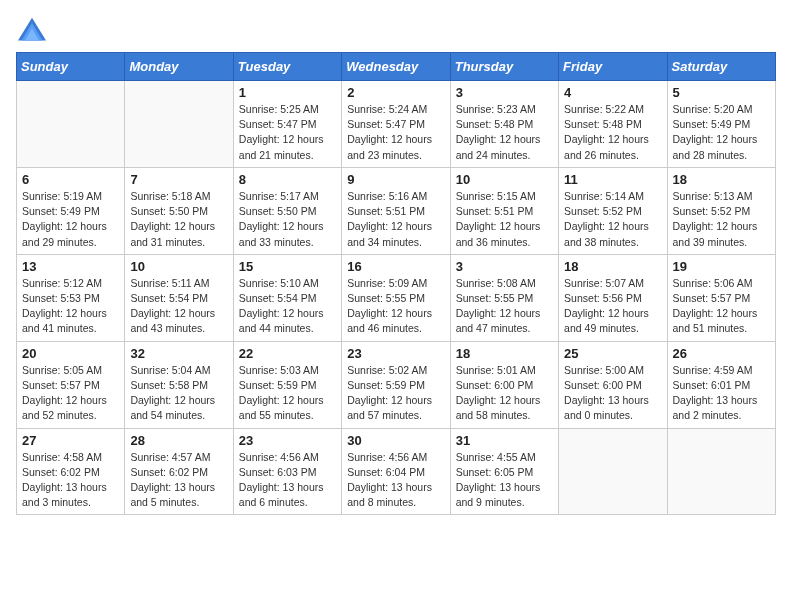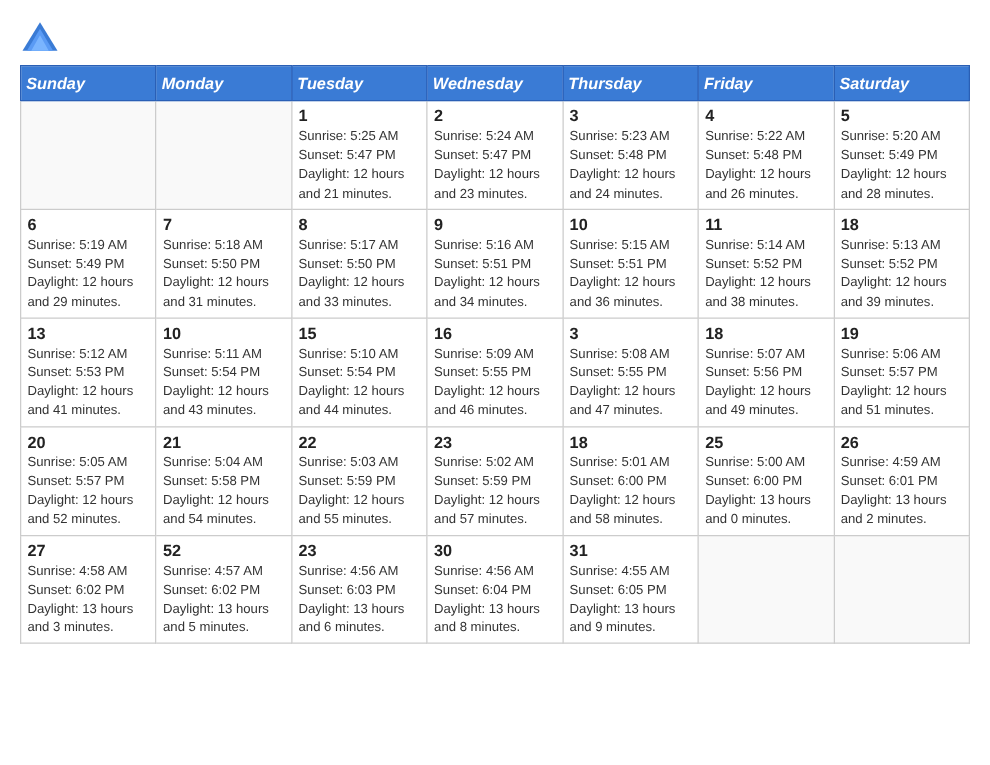--- a/index.html
+++ b/index.html
@@ -210,21 +210,21 @@
           <div class="day-num">19</div>
           <div class="day-info">Sunrise: 5:06 AM<br>Sunset: 5:57 PM<br>Daylight: 12 hours and 51 minutes.</div>
         </td>
       </tr>
       <tr>
         <td>
           <div class="day-num">20</div>
           <div class="day-info">Sunrise: 5:05 AM<br>Sunset: 5:57 PM<br>Daylight: 12 hours and 52 minutes.</div>
         </td>
         <td>
-          <div class="day-num">21</div>
+          <div class="day-num">32</div>
           <div class="day-info">Sunrise: 5:04 AM<br>Sunset: 5:58 PM<br>Daylight: 12 hours and 54 minutes.</div>
         </td>
         <td>
           <div class="day-num">22</div>
           <div class="day-info">Sunrise: 5:03 AM<br>Sunset: 5:59 PM<br>Daylight: 12 hours and 55 minutes.</div>
         </td>
         <td>
           <div class="day-num">23</div>
           <div class="day-info">Sunrise: 5:02 AM<br>Sunset: 5:59 PM<br>Daylight: 12 hours and 57 minutes.</div>
         </td>
@@ -240,21 +240,21 @@
           <div class="day-num">26</div>
           <div class="day-info">Sunrise: 4:59 AM<br>Sunset: 6:01 PM<br>Daylight: 13 hours and 2 minutes.</div>
         </td>
       </tr>
       <tr>
         <td>
           <div class="day-num">27</div>
           <div class="day-info">Sunrise: 4:58 AM<br>Sunset: 6:02 PM<br>Daylight: 13 hours and 3 minutes.</div>
         </td>
         <td>
-          <div class="day-num">52</div>
+          <div class="day-num">28</div>
           <div class="day-info">Sunrise: 4:57 AM<br>Sunset: 6:02 PM<br>Daylight: 13 hours and 5 minutes.</div>
         </td>
         <td>
           <div class="day-num">23</div>
           <div class="day-info">Sunrise: 4:56 AM<br>Sunset: 6:03 PM<br>Daylight: 13 hours and 6 minutes.</div>
         </td>
         <td>
           <div class="day-num">30</div>
           <div class="day-info">Sunrise: 4:56 AM<br>Sunset: 6:04 PM<br>Daylight: 13 hours and 8 minutes.</div>
         </td>

